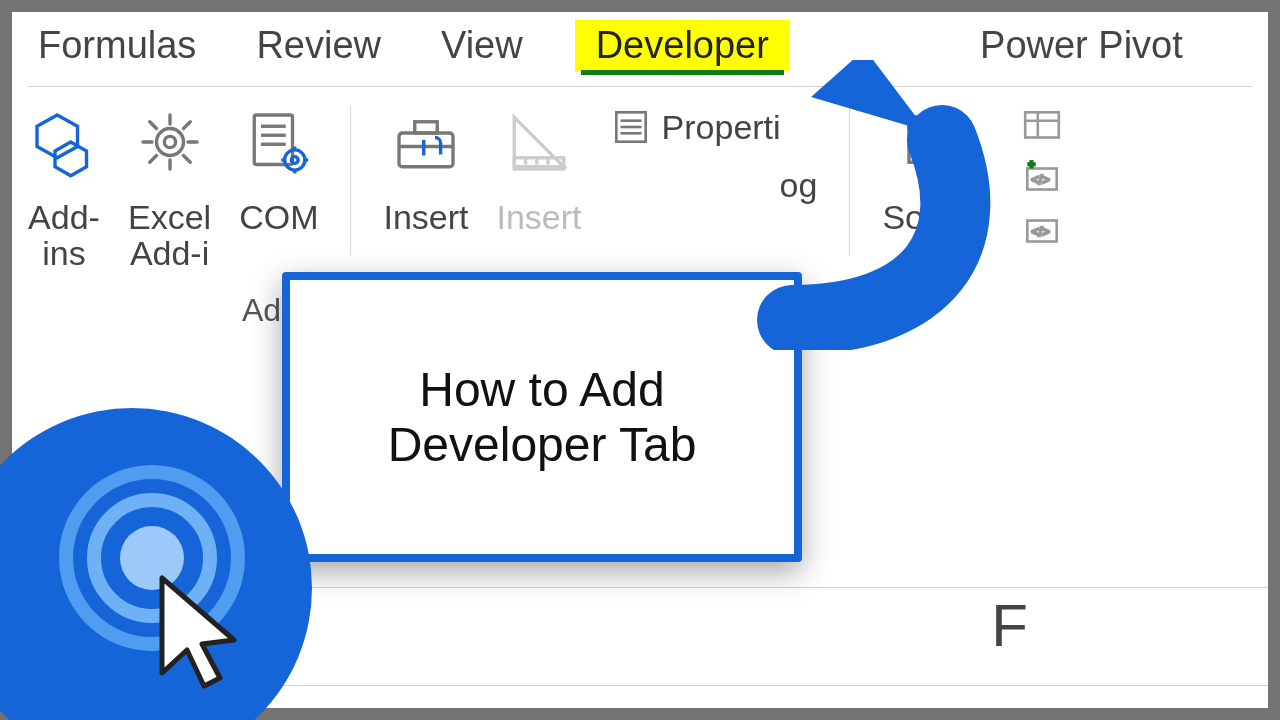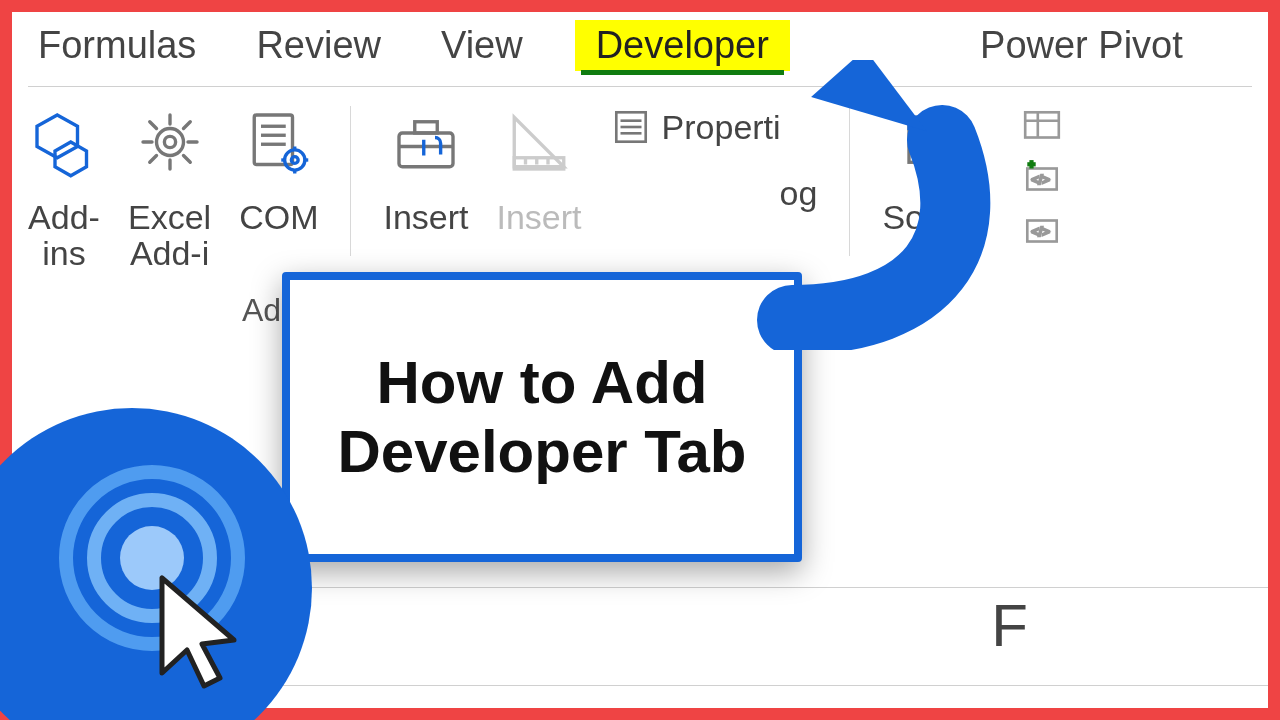--- a/index.html
+++ b/index.html
@@ -1,40 +1,40 @@
 <!DOCTYPE html>
 <html><head>
 <meta charset="utf-8">
 <style>
   html,body{margin:0;padding:0;width:1280px;height:720px;overflow:hidden;font-family:"Segoe UI",Arial,sans-serif;background:#fff}
-  .frame{position:absolute;inset:0;border:12px solid #ef4444;box-sizing:border-box;background:#be185d}
+  .frame{position:absolute;inset:0;border:12px solid #737373;box-sizing:border-box;background:#be185d}
   .inner{position:relative;width:100%;height:100%;background:#fff}
   
   .tabbar{position:absolute;top:8px;left:0;right:0;display:flex;align-items:center;padding:0 18px 10px 18px;gap:44px;font-size:38px;color:#444}
   .tab{padding:4px 8px;white-space:nowrap}
   .tab.highlight{background:#ffff00;color:#222;position:relative;padding:4px 21px}
   .tab.highlight::after{content:"";position:absolute;left:6px;right:6px;bottom:-4px;height:5px;background:#107c10}
   .tab.hidden{visibility:hidden}
   .tabline{position:absolute;top:74px;left:16px;right:16px;height:1px;background:#d0d0d0}
   
   .ribbon{position:absolute;top:88px;left:16px;right:16px;height:260px;display:flex;align-items:flex-start;gap:28px;padding-top:6px}
   .rbn-btn{display:flex;flex-direction:column;align-items:center;gap:22px;text-align:center;font-size:34px;color:#444;line-height:1.05}
   .rbn-btn .ic{width:72px;height:72px;display:flex;align-items:center;justify-content:center}
   .rbn-btn .lbl{max-width:140px}
   .rbn-btn.dim{color:#bbb}
-  .vcol{display:flex;flex-direction:column;gap:26px;font-size:34px;color:#444}
+  .vcol{display:flex;flex-direction:column;gap:18px;font-size:34px;color:#444}
   .vrow{display:flex;align-items:center;gap:10px}
   .vrow .sic{width:42px;height:42px;display:inline-flex;align-items:center;justify-content:center}
   .sep{width:1px;height:150px;background:#d8d8d8;margin:0 4px}
   .grouplabel{position:absolute;top:280px;left:230px;font-size:32px;color:#555}
   
   .colhdr{position:absolute;bottom:48px;right:240px;font-size:60px;color:#444}
   .gridline-h{position:absolute;left:0;right:0;height:1px;background:#d0d0d0}
   
-  .card{position:absolute;left:270px;top:260px;width:520px;height:290px;background:#fff;border:8px solid #1565d8;border-radius:4px;box-shadow:0 10px 30px rgba(0,0,0,.35);display:flex;align-items:center;justify-content:center;text-align:center;font-size:60px;font-weight:700;color:#111;line-height:1.15;padding:10px 20px;box-sizing:border-box}
+  .card{position:absolute;left:270px;top:260px;width:520px;height:290px;background:#fff;border:8px solid #1565d8;border-radius:4px;box-shadow:0 10px 30px rgba(0,0,0,.35);display:flex;align-items:center;justify-content:center;text-align:center;font-size:48px;font-weight:400;color:#111;line-height:1.15;padding:10px 20px;box-sizing:border-box}
   
   .arrow{position:absolute;left:720px;top:48px;width:300px;height:290px;pointer-events:none}
   
   .logo{position:absolute;left:-60px;bottom:-60px;width:360px;height:360px}
   svg{display:block}
 </style>
 </head>
 <body>
 
 <div class="frame">

